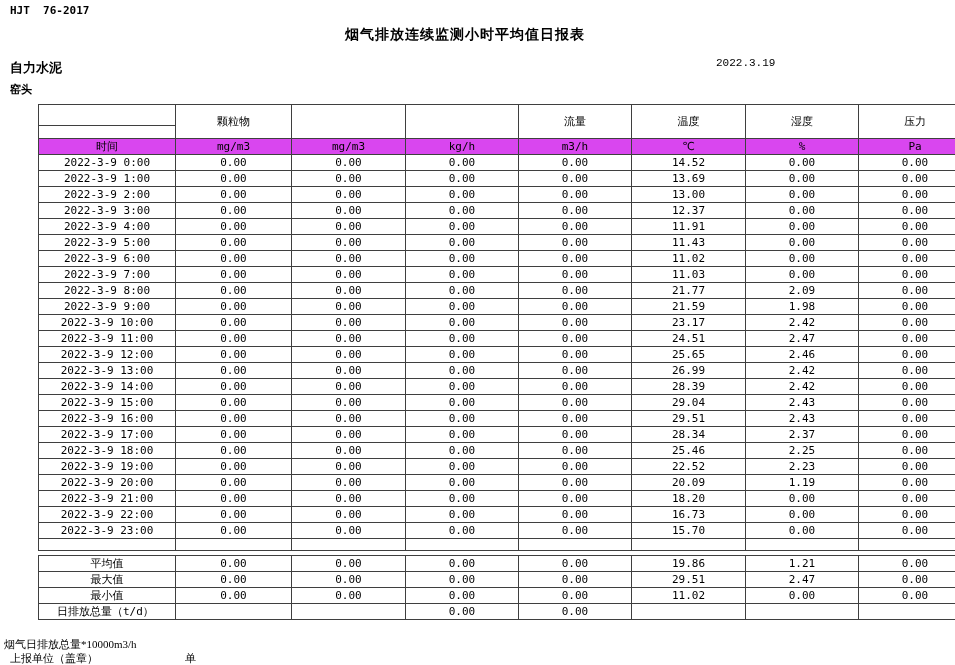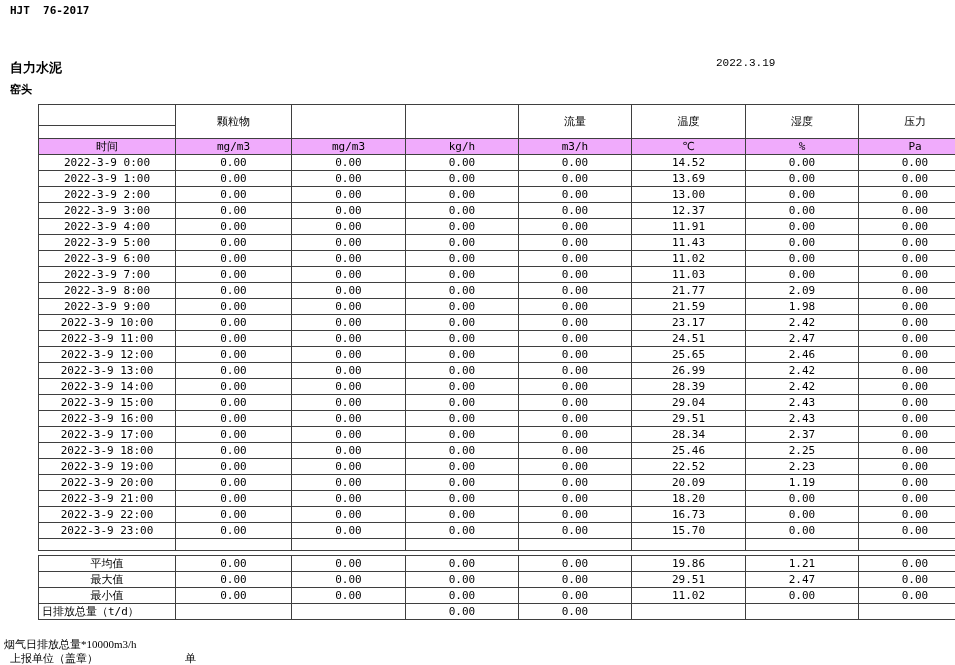--- a/index.html
+++ b/index.html
@@ -35,37 +35,38 @@
     margin-left:28px;
   }
   table.rpt td{
     border:1px solid #3f3f3f;
     text-align:center;vertical-align:middle;
     padding:0;height:15px;line-height:15px;
     overflow:hidden;white-space:nowrap;
   }
   tr.h1 td{height:20px;}
   tr.h2 td{height:12px;}
-  tr.unit td{background:#f0abfc;height:14px;}
+  tr.unit td{background:#d946ef;height:14px;}
   tr.er td{height:11px;}
   table.summary{margin-top:4px;}
-  table.summary tr:last-child td:first-child{text-align:left;padding-left:3px;}
+  table.summary tr:last-child td:first-child{text-align:left;padding-left:18px;}
   .note{
     position:absolute;left:4px;top:637px;font-size:11px;
     font-family:Liberation Serif, serif;
   }
   .sign-row{position:absolute;left:10px;top:651px;font-size:11px;}
   .sign-row .unit-lbl{position:absolute;left:175px;top:0;}
 </style>
 </head>
 <body>
 
 <div class="page">
 
   <div class="std">HJT  76-2017</div>
+  <div class="title">烟气排放连续监测小时平均值日报表</div>
   <div class="company">自力水泥</div>
   <div class="station">窑头</div>
   <div class="date">2022.3.19</div>
 
   <div class="tables">
     <table class="rpt main">
       <colgroup>
         <col style="width:137px">
           <col style="width:116px">
           <col style="width:114px">

